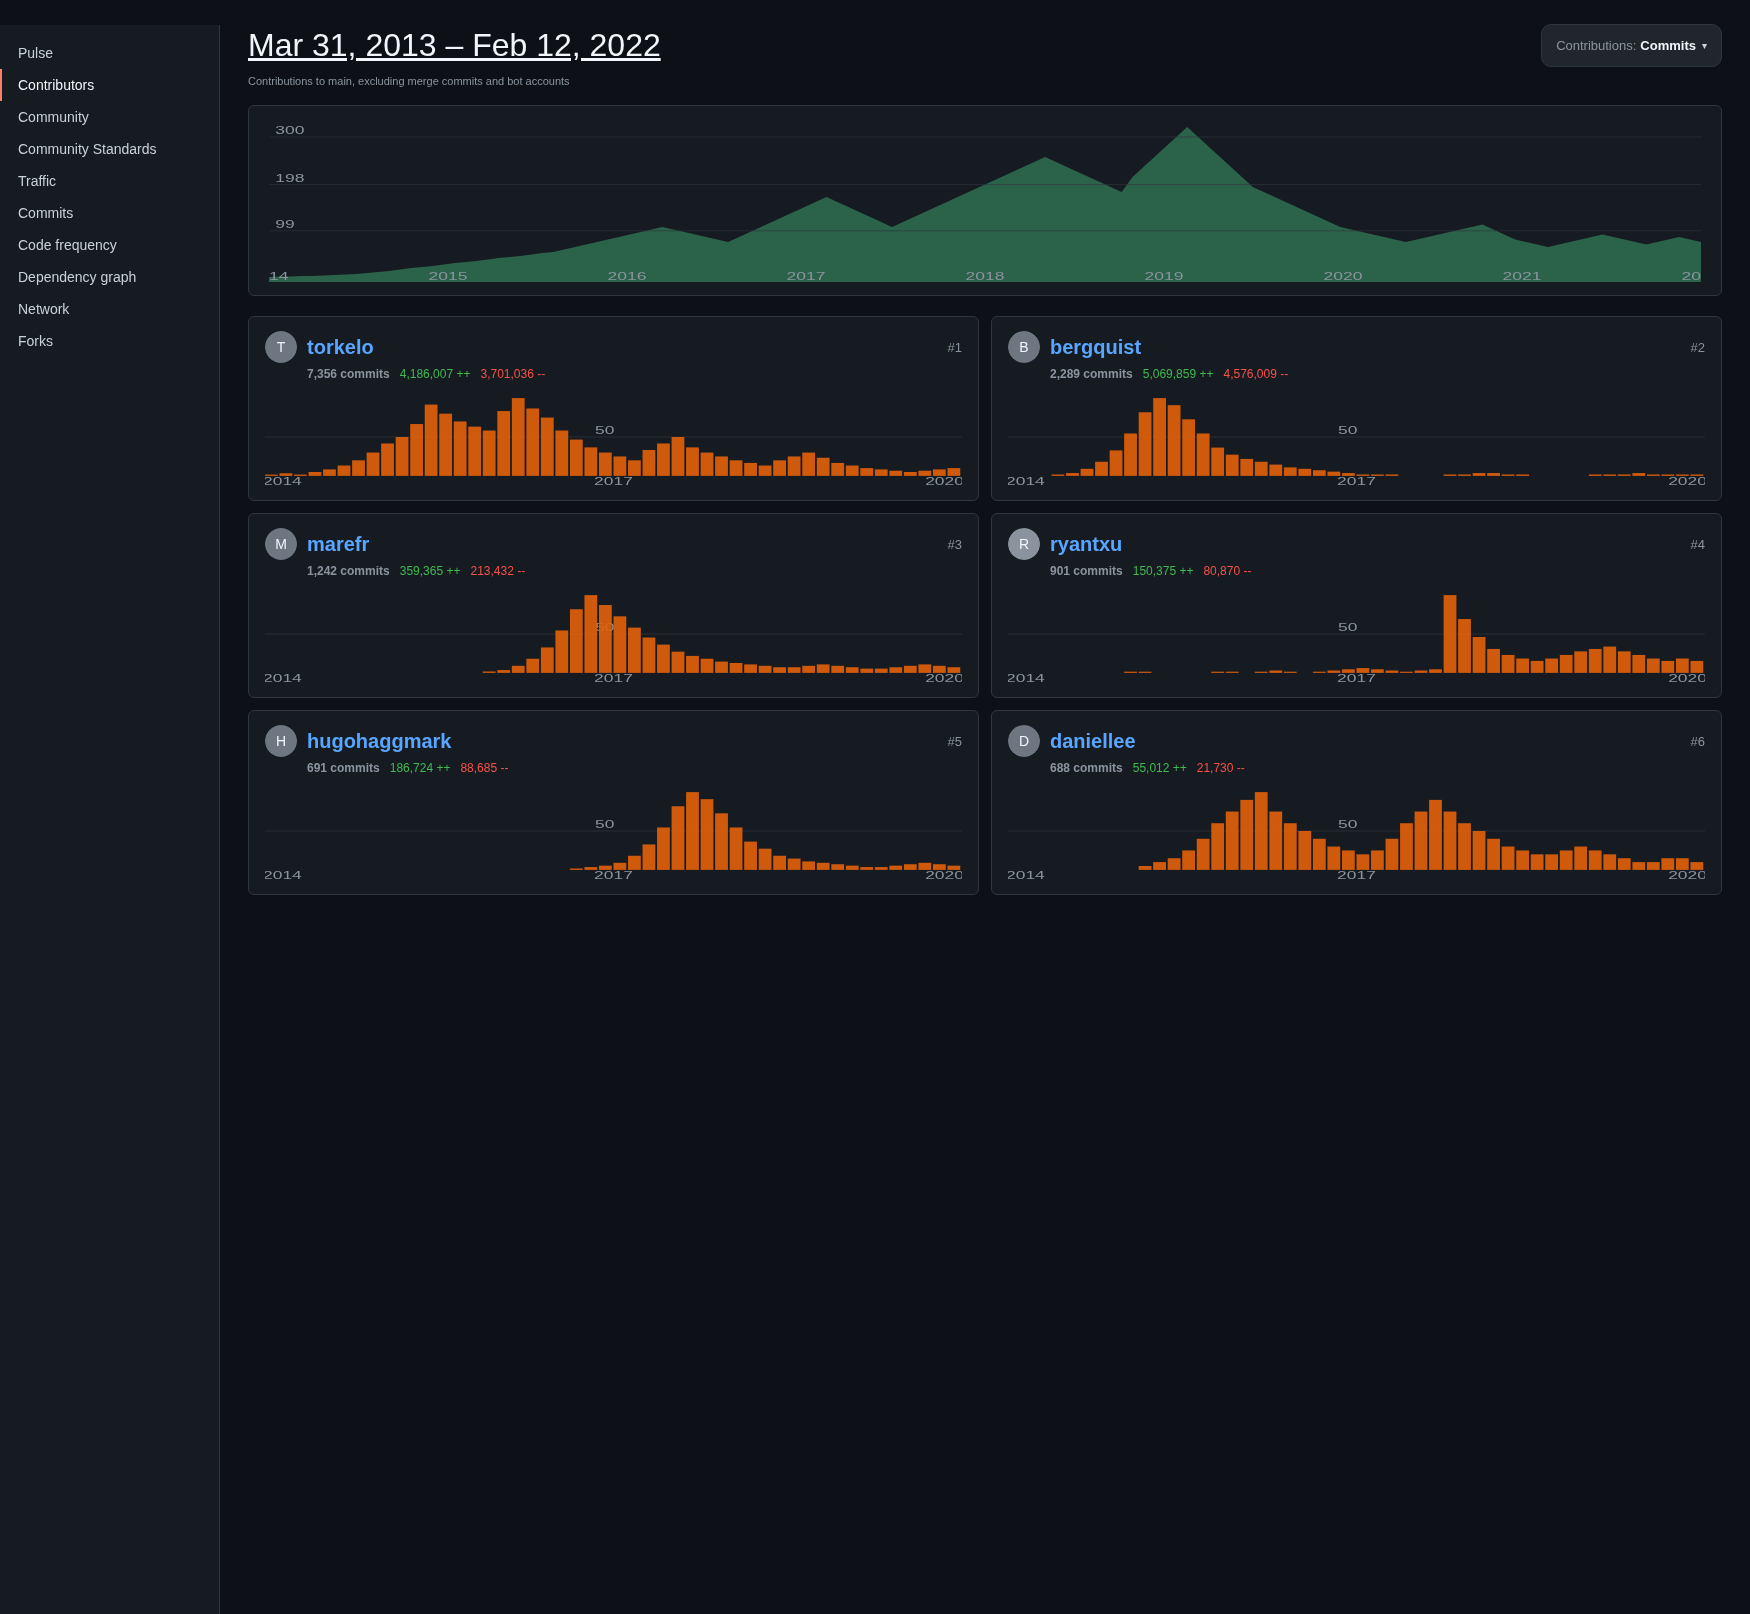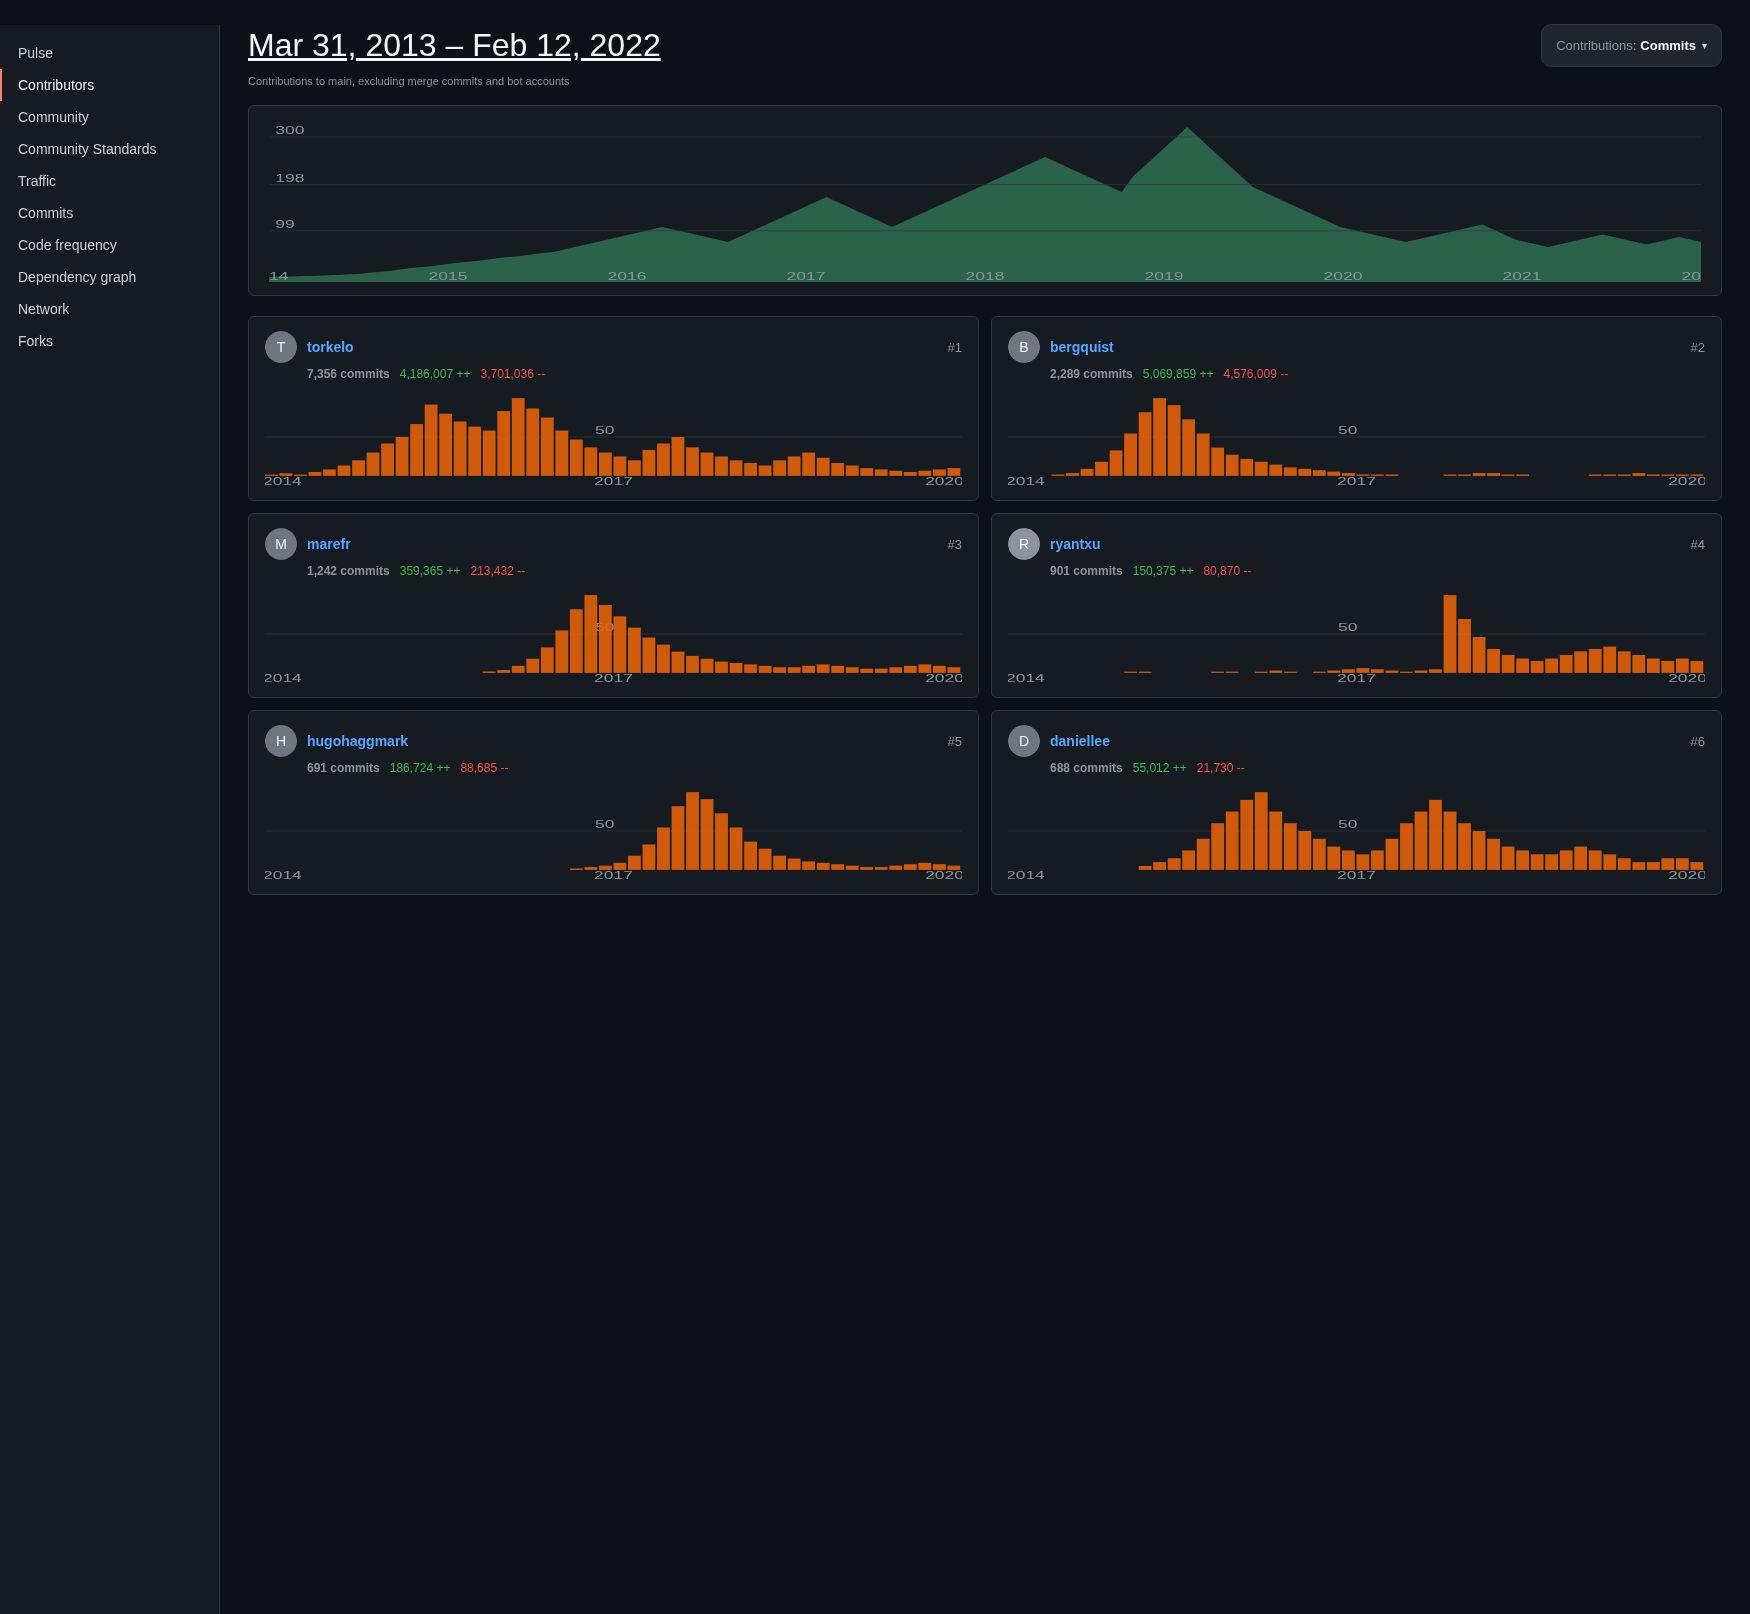--- a/index.html
+++ b/index.html
@@ -113,21 +113,21 @@
       overflow: hidden;
       display: flex;
       align-items: center;
       justify-content: center;
       font-size: 14px;
       color: #8b949e;
       flex-shrink: 0;
     }
     .contributor-name {
       color: #58a6ff;
-      font-size: 14px;
+      font-size: 20px;
       font-weight: 600;
       cursor: pointer;
       text-align: right;
     }
     .rank {
       color: #8b949e;
       font-size: 13px;
     }
     .contributor-stats {
       display: flex;

